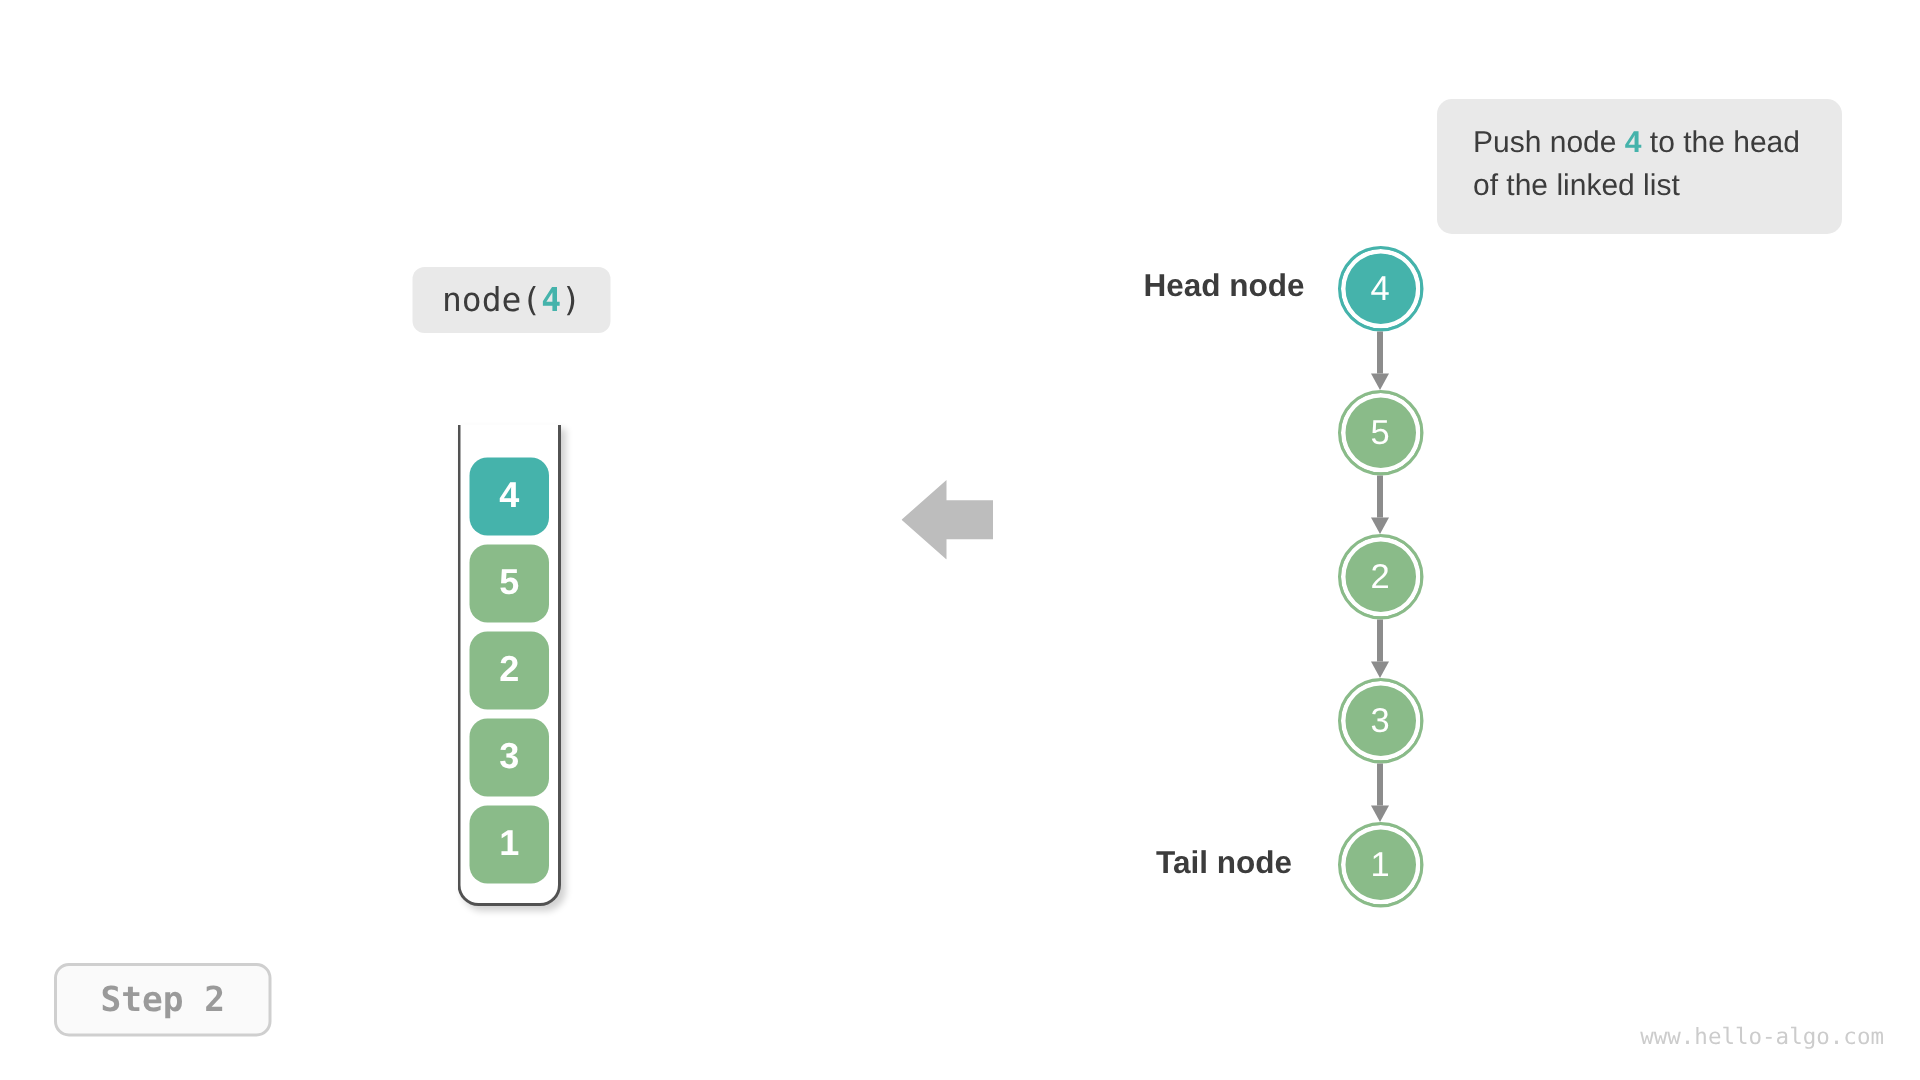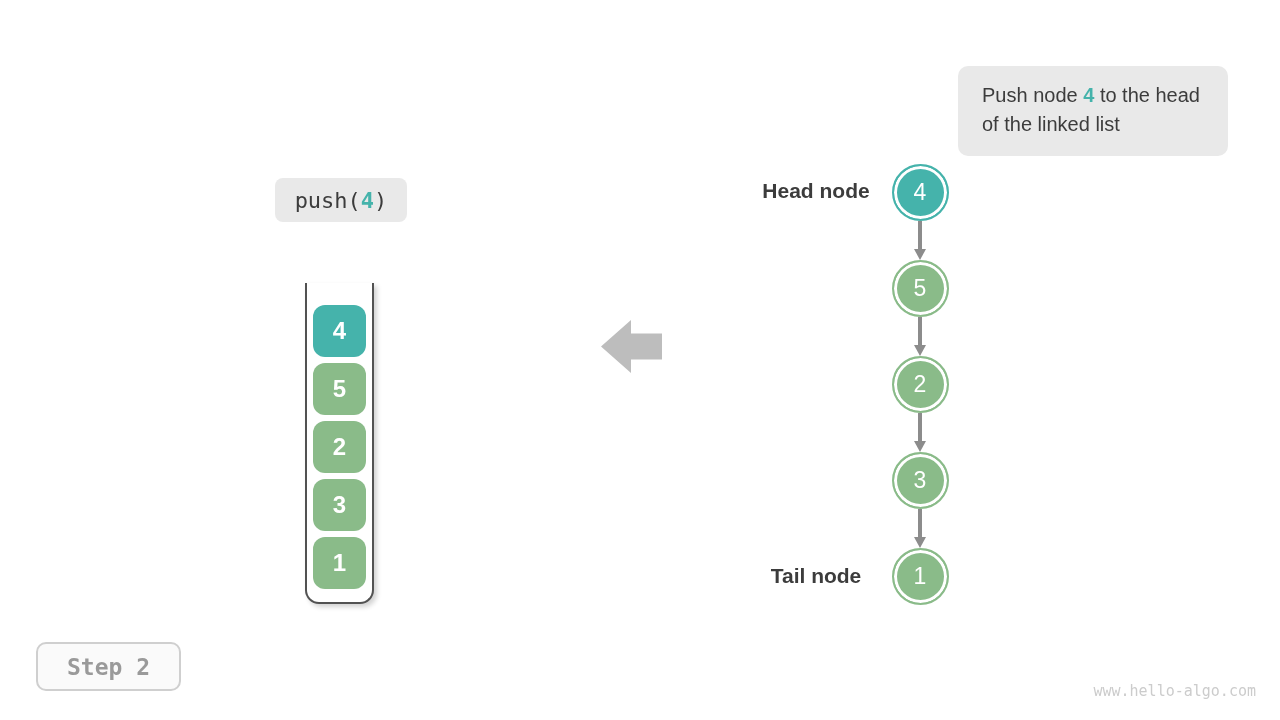--- a/index.html
+++ b/index.html
@@ -167,21 +167,21 @@
   }
 </style>
 </head>
 <body>
 
 <div class="canvas">
 
   <div class="note"><span>Push node </span><span class="accent">4</span><span> to the head of the linked list</span></div>
 
   <div class="code-box">
-      <span>push(</span>
+      <span>node(</span>
       <span class="accent">4</span>
       <span>)</span>
     </div>
 
   <div class="stack-container">
       <div class="stack-item" style="background: rgb(69, 179, 171);">4</div>
       <div class="stack-item" style="background: rgb(138, 187, 137);">5</div>
       <div class="stack-item" style="background: rgb(138, 187, 137);">2</div>
       <div class="stack-item" style="background: rgb(138, 187, 137);">3</div>
       <div class="stack-item" style="background: rgb(138, 187, 137);">1</div>

